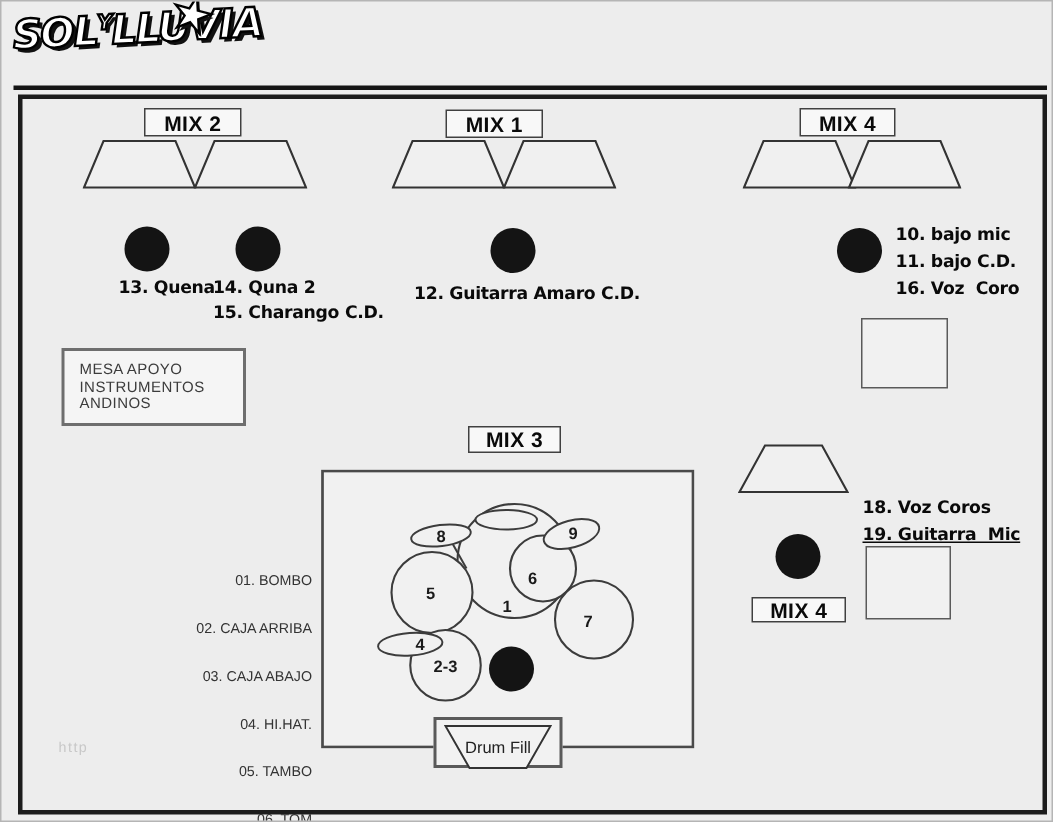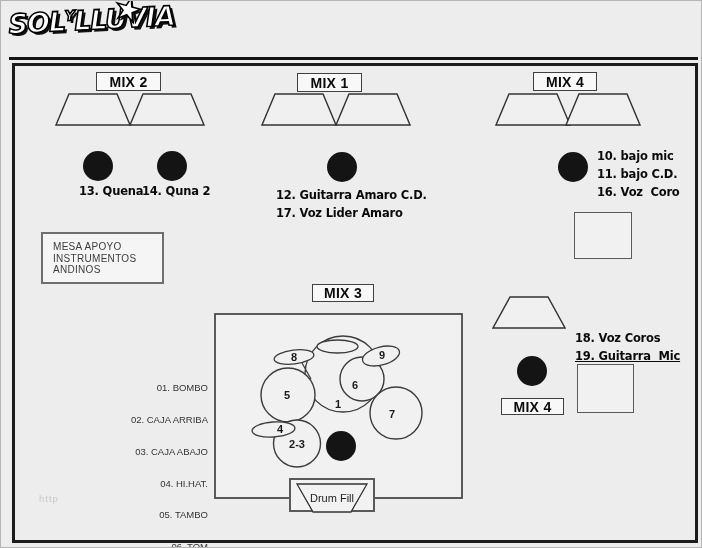--- a/index.html
+++ b/index.html
@@ -129,22 +129,22 @@
     </svg>
 
   <div class="mic" style="left:82px;top:150px;"></div>
   <div class="mic" style="left:156px;top:150px;"></div>
   <div class="mic" style="left:326px;top:151px;"></div>
   <div class="mic" style="left:557px;top:151px;"></div>
   <div class="mic" style="left:516px;top:355px;"></div>
 
   <div class="chlabel" style="left:78px;top:183px;">13. Quena</div>
   <div class="chlabel" style="left:141px;top:183px;">14. Quna 2</div>
+  <div class="chlabel" style="left:141px;top:200px;">15. Charango C.D.</div>
   <div class="chlabel" style="left:275px;top:187px;">12. Guitarra Amaro C.D.</div>
-  <div class="chlabel" style="left:275px;top:205px;">17. Voz Lider Amaro</div>
   <div class="chlabel" style="left:596px;top:148px;">10. bajo mic</div>
   <div class="chlabel" style="left:596px;top:166px;">11. bajo C.D.</div>
   <div class="chlabel" style="left:596px;top:184px;">16. Voz  Coro</div>
   <div class="chlabel" style="left:574px;top:330px;">18. Voz Coros</div>
   <div class="chlabel" style="left:574px;top:348px;text-decoration:underline;">19. Guitarra  Mic</div>
 
   <div class="amp-square" style="left:573px;top:211px;width:58px;height:47px;"></div>
   <div class="amp-square" style="left:576px;top:363px;width:57px;height:49px;"></div>
 
   <div id="mesa-box">

